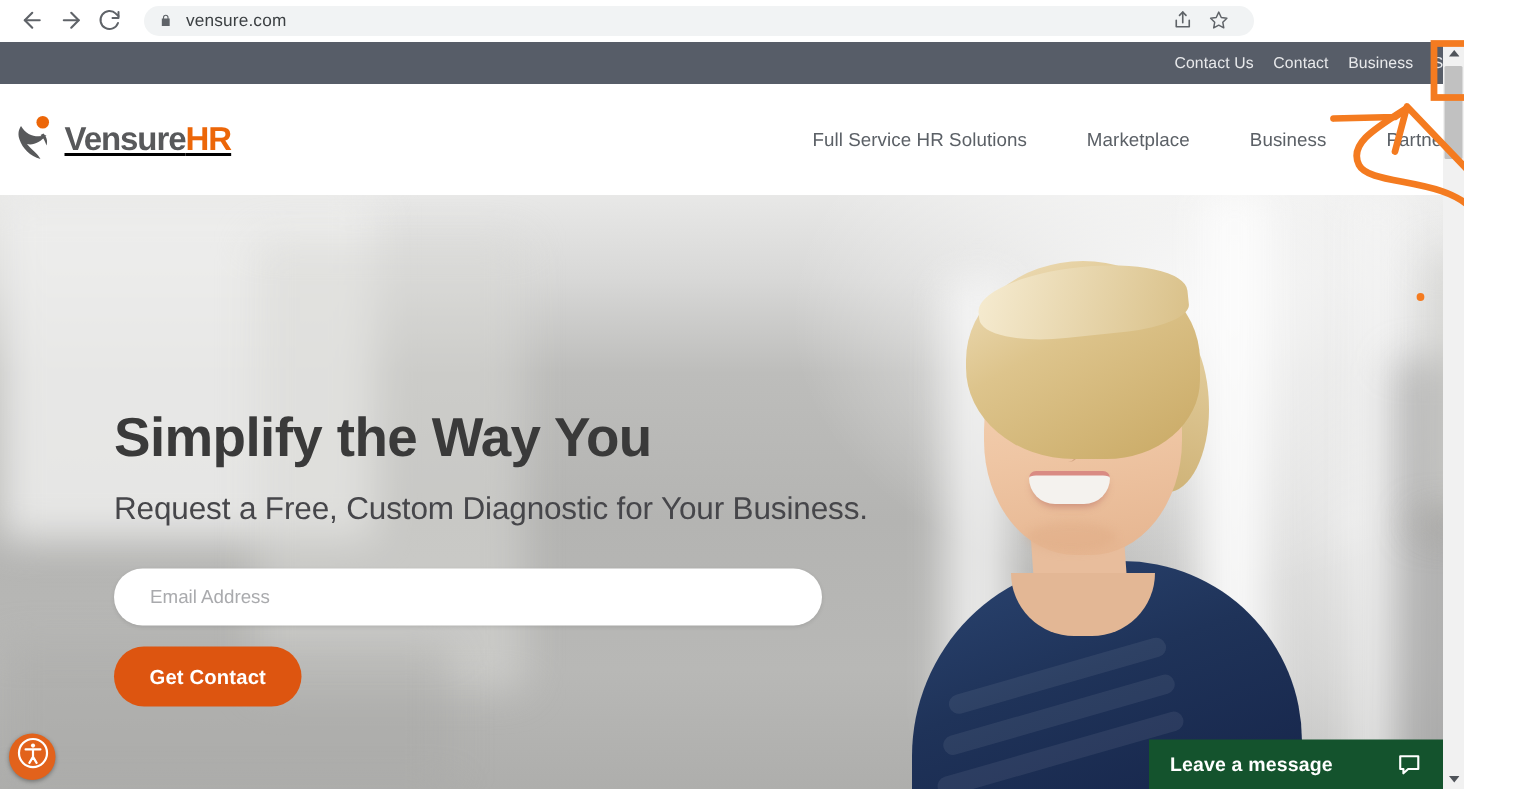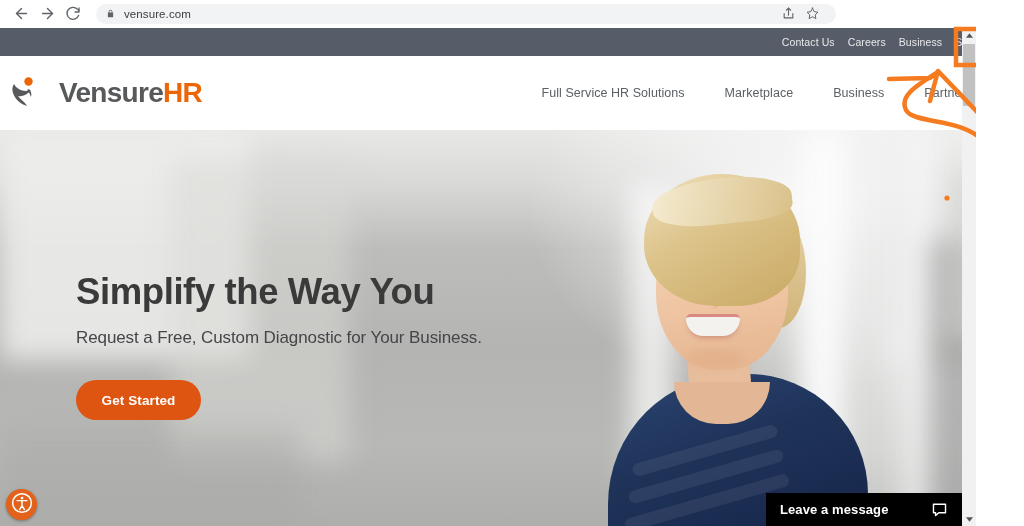--- a/index.html
+++ b/index.html
@@ -90,24 +90,25 @@
     background: #ffffff;
     display: flex; align-items: center;
   }
   .logo {
     display: flex; align-items: center;
     margin-left: 8px;
     flex: 0 0 auto;
   }
   .logo-mark { width: 34px; height: 36px; flex: 0 0 auto; }
   .logo-text {
-    font-size: 28px;
+    font-size: 22px;
     font-weight: bold;
     letter-spacing: -0.7px;
-    margin-left: 17px;
+    margin-left: 1px;
+    text-decoration: underline;
   }
   .logo-text .t1 { color: #58595b; }
   .logo-text .t2 { color: #ec6608; }
 
   .main-nav {
     display: flex; align-items: center;
     margin-left: auto;
     gap: 0;
     padding-right: 18px;
   }
@@ -249,21 +250,21 @@
   }
   .hero-title {
     font-size: 36.5px;
     font-weight: bold;
     line-height: 1.08;
     color: #3a3a3a;
     letter-spacing: -0.4px;
   }
   .hero-sub {
     margin-top: 17px;
-    font-size: 17px;
+    font-size: 21px;
     color: #46464a;
     letter-spacing: -0.1px;
   }
   .email-field {
     margin-top: 27px;
     width: 472px; height: 38px;
     background: #ffffff;
     border: none; outline: none;
     border-radius: 19px;
     padding: 0 24px;
@@ -295,21 +296,21 @@
     background: #e2621b;
     display: flex; align-items: center; justify-content: center;
     box-shadow: 0 1px 3px rgba(0,0,0,.35);
     z-index: 30;
   }
 
   
   .chat-widget {
     position: absolute; right: 14px; bottom: 0;
     width: 196px; height: 33px;
-    background: #000000;
+    background: #14532d;
     display: flex; align-items: center;
     padding: 0 14px;
     z-index: 30;
   }
   .chat-label {
     font-size: 13px;
     font-weight: bold;
     color: #ffffff;
     letter-spacing: .1px;
   }
@@ -388,21 +389,21 @@
           <svg width="13" height="13" viewBox="0 0 24 24" fill="none" stroke="currentColor" stroke-width="1.8" stroke-linecap="round" stroke-linejoin="round">
               <polygon points="12 2 15.1 8.6 22 9.6 17 14.5 18.2 21.4 12 18.1 5.8 21.4 7 14.5 2 9.6 8.9 8.6 12 2"></polygon>
             </svg>
         </span>
       </span>
     </div>
   </div>
 
   <div class="utility-bar">
     <span class="utility-link">Contact Us</span>
-    <span class="utility-link">Careers</span>
+    <span class="utility-link">Contact</span>
     <span class="utility-link">Business</span>
     <span class="utility-link">Size</span>
   </div>
 
   <div class="site-header">
     <a class="logo">
       <span class="logo-mark">
         <svg width="34" height="36" viewBox="0 0 34 36">
           <circle cx="20.5" cy="6.5" r="4.2" fill="#ec6608"></circle>
           <path d="M6 9c4 7 11 8 17 6 -4 5 -9 7 -13 6 3 4 7 6 9 10 -7 -2 -12 -7 -14 -13 -1 -3 -1 -6 1 -9z" fill="#58595b"></path>
@@ -452,22 +453,23 @@
       <div class="p-brow-r"></div>
       <div class="p-hair"></div>
       <div class="p-hair-sweep"></div>
     </div>
 
     <div class="hero-copy">
       <h1 class="hero-title">
         <span>Simplify the Way You</span><br>
       </h1>
       <p class="hero-sub">Request a Free, Custom Diagnostic for Your Business.</p>
+      <input class="email-field" type="text" placeholder="Email Address" style="">
       <br>
-      <button class="cta-button">Get Started</button>
+      <button class="cta-button">Get Contact</button>
     </div>
   </div>
 
   <div class="a11y-widget">
     <span>
       <svg width="22" height="22" viewBox="0 0 24 24" fill="none" stroke="#ffffff" stroke-width="1.6" stroke-linecap="round">
         <circle cx="12" cy="12" r="10.2"></circle>
         <circle cx="12" cy="6.6" r="1.5" fill="#ffffff" stroke="none"></circle>
         <path d="M6.6 9.4h10.8M12 9.6v5.2M12 14.8l-2.6 4.4M12 14.8l2.6 4.4"></path>
       </svg>

